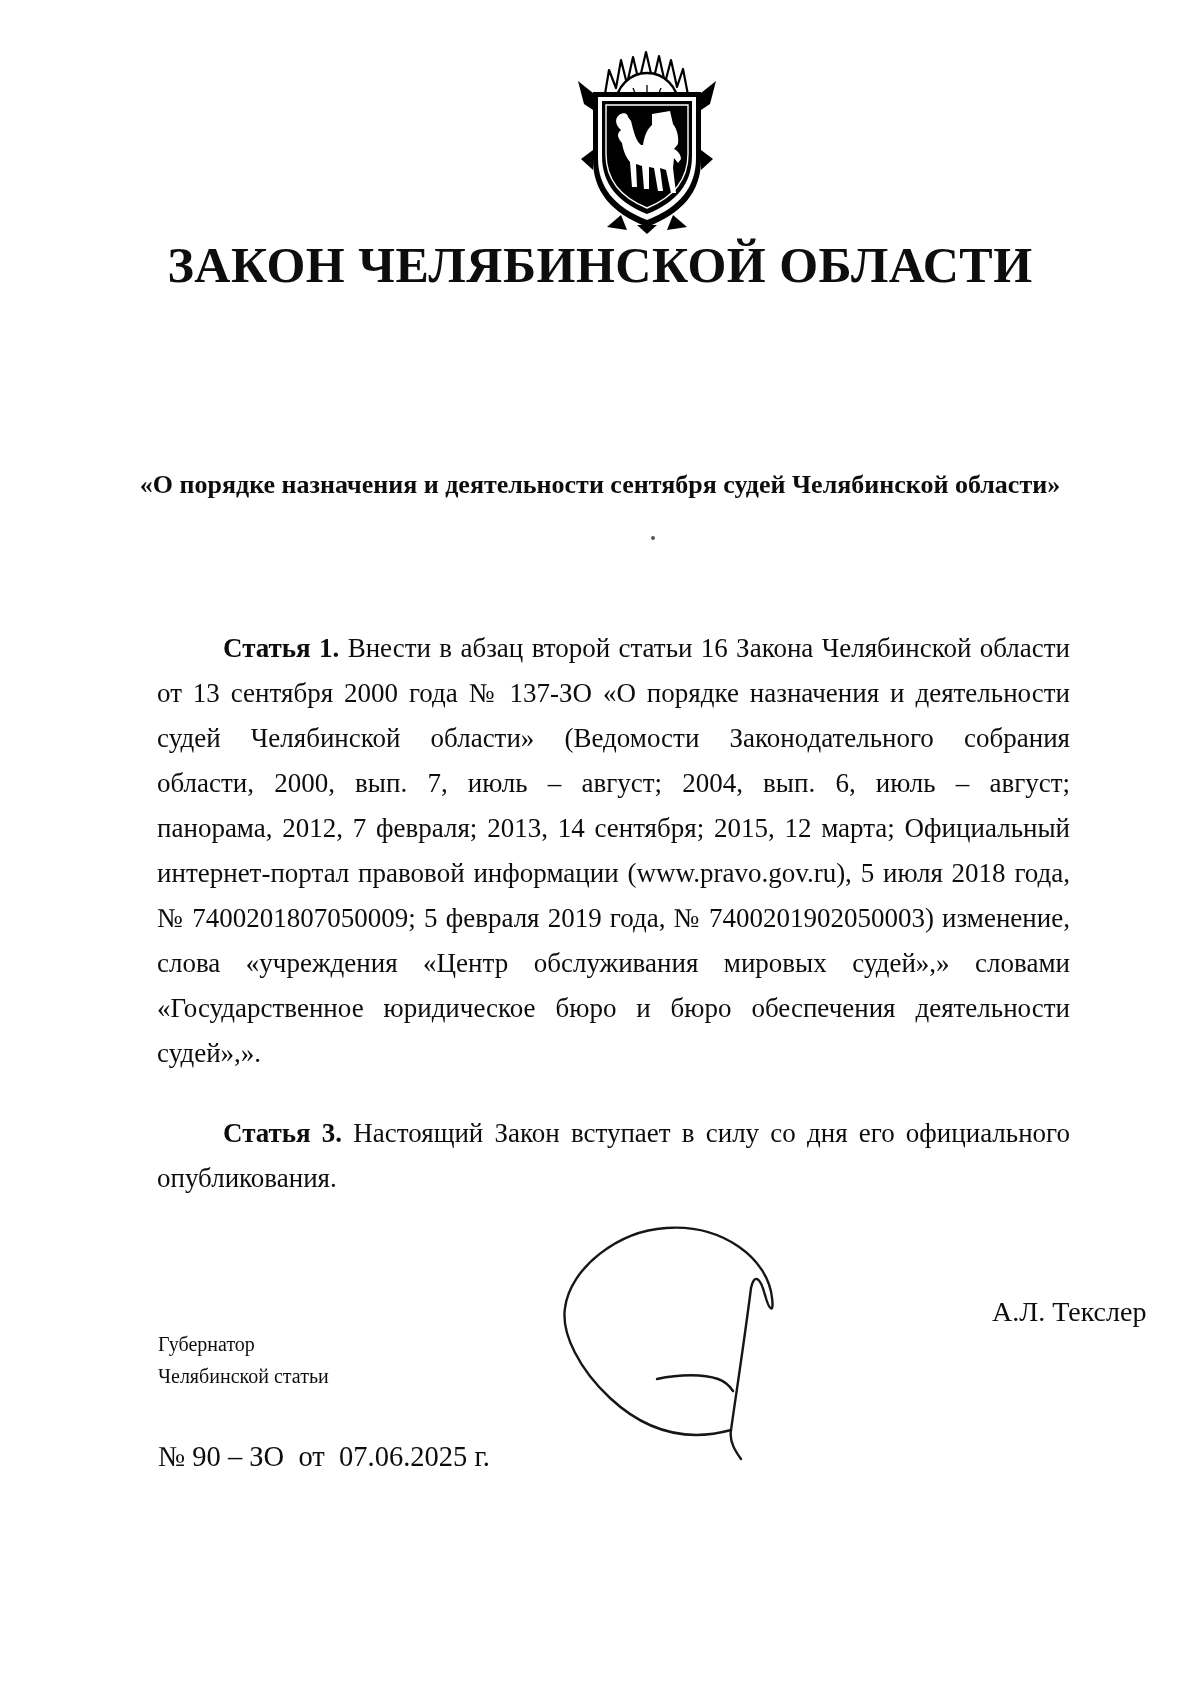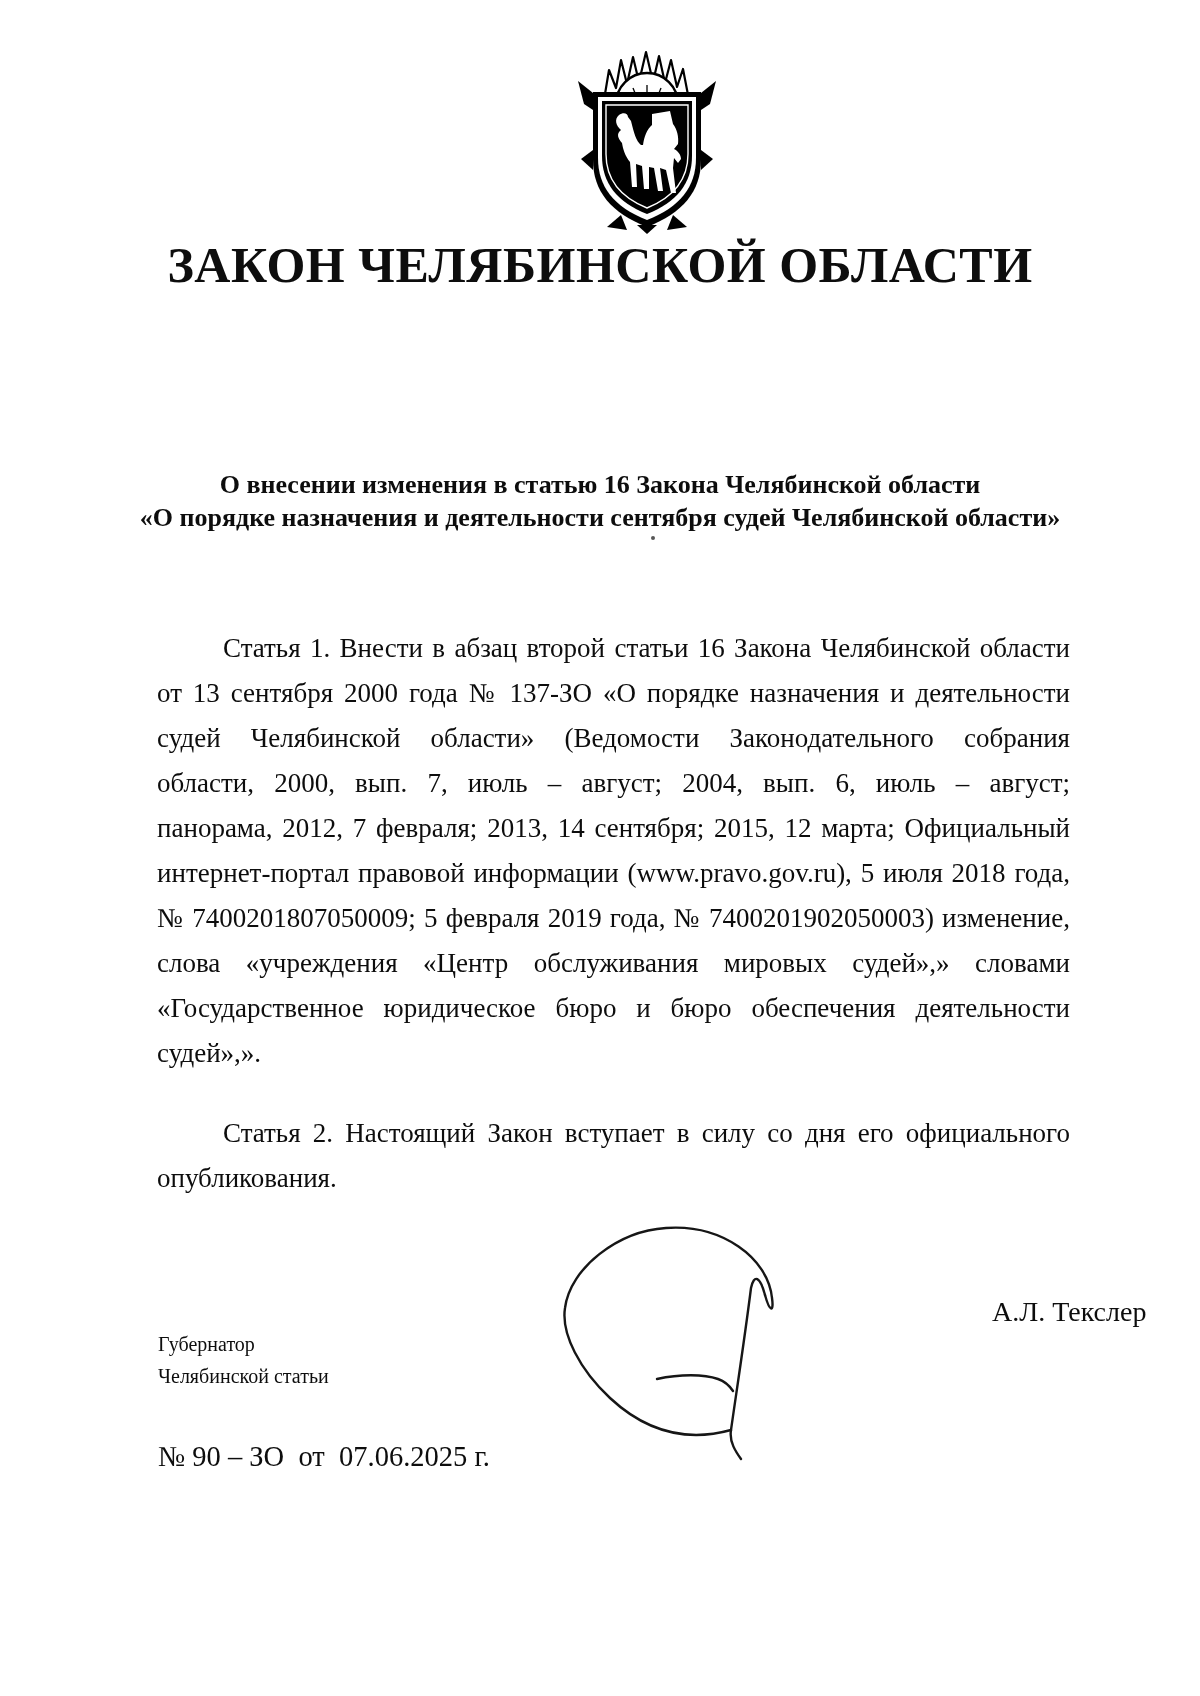--- a/index.html
+++ b/index.html
@@ -31,21 +31,21 @@
     font-size:27px;line-height:45px;
   }
   .article-1{top:626px;}
   .article-2{top:1111px;}
   .line{
     height:45px;overflow:hidden;
     text-align:justify;text-align-last:justify;
   }
   .line.last{text-align:left;text-align-last:left;}
   .line.first{text-indent:66px;}
-  .bold{font-weight:normal;}
+  .bold{font-weight:bold;}
   .signature-svg{position:absolute;left:552px;top:1216px;width:235px;height:250px;}
   .gov-block{
     position:absolute;left:158px;top:1328px;
     font-size:20px;line-height:32px;
   }
   .gov-name{
     position:absolute;left:992px;top:1296px;width:160px;
     font-size:28px;line-height:32px;white-space:nowrap;
   }
   .doc-number{
@@ -95,41 +95,40 @@
          L103,118 L106,143 L101,143 L96,120
          L90,118 L93,141 L88,141 L84,118
          L79,117 L79,139 L74,139 L72,116
          L66,114 L67,137 L62,137 L60,112
          C55,106 53,99 52,93 C48,88 46,84 51,80 Z"></path>
   </svg>
 
   <div class="doc-title">ЗАКОН ЧЕЛЯБИНСКОЙ ОБЛАСТИ</div>
 
   <div class="doc-subtitle">
-    <div>О внесении изменения в статью 16 Закона Челябинской области</div>
     <div>«О порядке назначения и деятельности сентября судей Челябинской области»</div>
   </div>
 
   <div class="artifact-dot"></div>
 
   <section class="body-block article-1">
     <div class="line first"><span class="bold">Статья 1.</span> <span>Внести в абзац второй статьи 16 Закона Челябинской области</span></div>
     <div class="line">от 13 сентября 2000 года № 137-ЗО «О порядке назначения и деятельности мировых</div>
     <div class="line">судей Челябинской области» (Ведомости Законодательного собрания Челябинской</div>
     <div class="line">области, 2000, вып. 7, июль – август; 2004, вып. 6, июль – август; Южноуральская</div>
     <div class="line">панорама, 2012, 7 февраля; 2013, 14 сентября; 2015, 12 марта; Официальный</div>
     <div class="line">интернет-портал правовой информации (www.pravo.gov.ru), 5 июля 2018 года,</div>
     <div class="line">№ 7400201807050009; 5 февраля 2019 года, № 7400201902050003) изменение, заменив</div>
     <div class="line">слова «учреждения «Центр обслуживания мировых судей»,» словами «учреждения</div>
     <div class="line">«Государственное юридическое бюро и бюро обеспечения деятельности мировых</div>
     <div class="line last">судей»,».</div>
   </section>
 
   <section class="body-block article-2">
-    <div class="line first"><span class="bold">Статья 2.</span> <span>Настоящий Закон вступает в силу со дня его официального</span></div>
+    <div class="line first"><span class="bold">Статья 3.</span> <span>Настоящий Закон вступает в силу со дня его официального</span></div>
     <div class="line last">опубликования.</div>
   </section>
 
   <svg class="signature-svg" viewBox="0 0 235 250" xmlns="http://www.w3.org/2000/svg">
     <g fill="none" stroke="#161616" stroke-width="2.4" stroke-linecap="round">
       <path d="M179,214 C128,228 88,210 58,182 C28,154 9,118 13,92 C18,52 66,15 114,12 C170,8 216,42 220,82 C222,96 218,97 213,79"></path>
       <path d="M213,79 C208,60 202,58 199,72 C193,120 185,172 179,214 C177,226 184,236 189,243"></path>
       <path d="M105,163 C128,158 152,158 166,163 C172,165 177,169 181,175"></path>
     </g>
   </svg>

